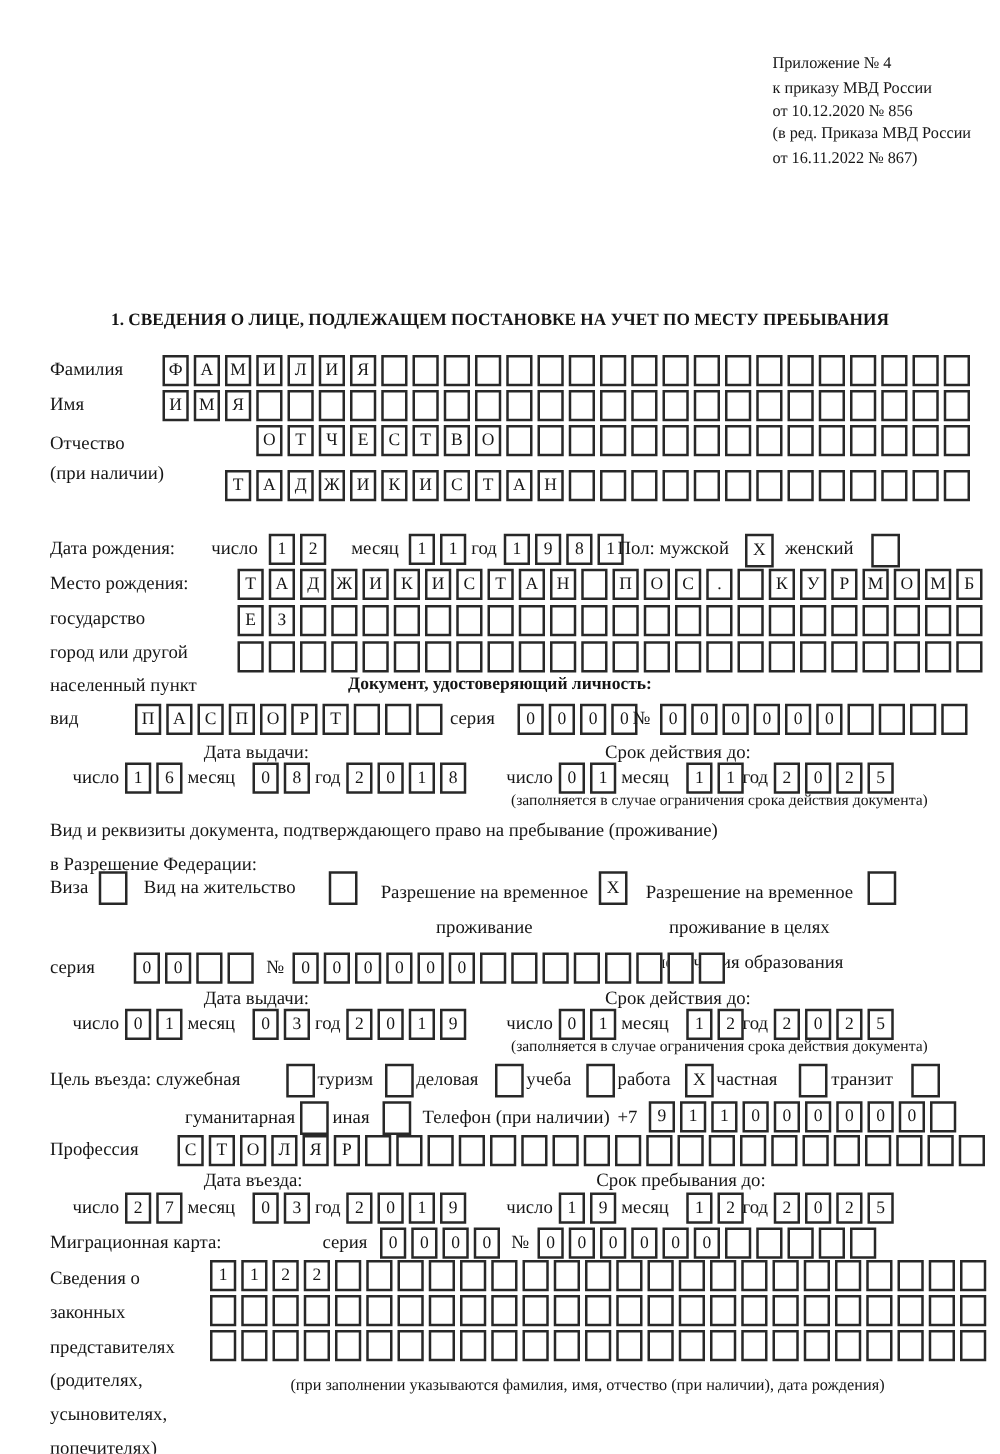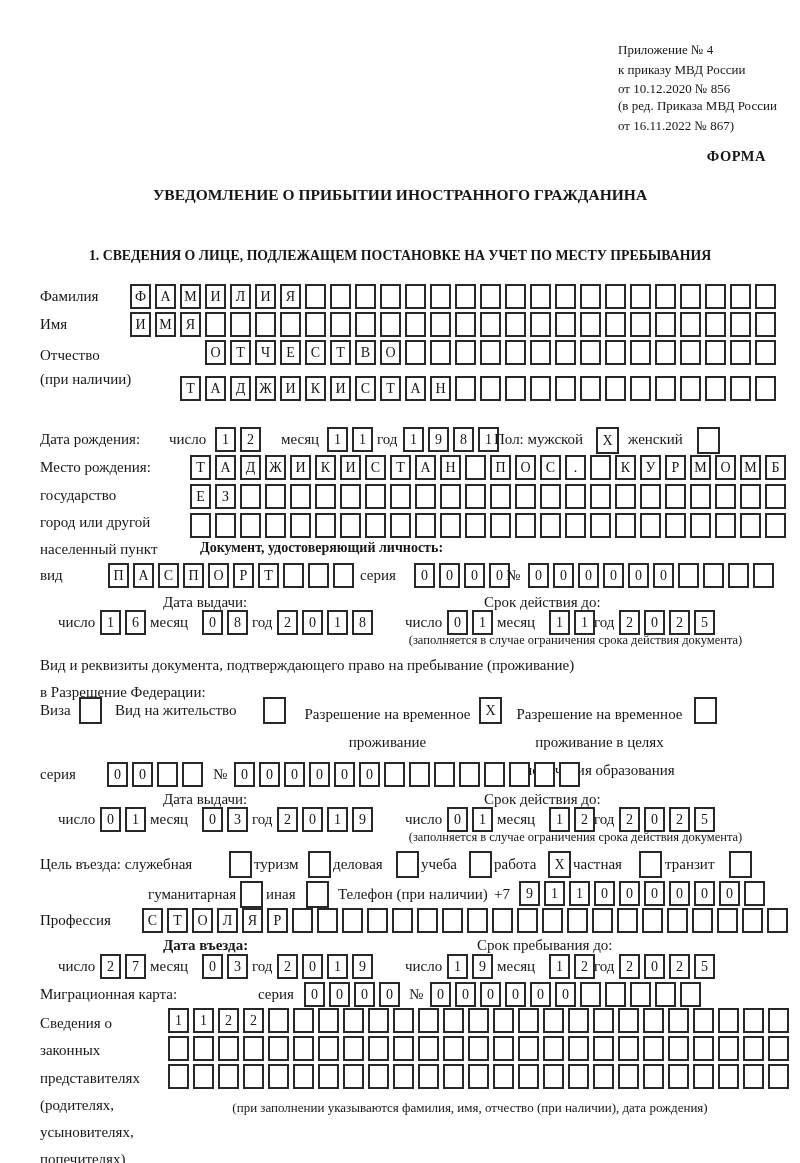--- a/index.html
+++ b/index.html
@@ -41,21 +41,21 @@
   .p-sex-f{left:628px;top:430px;}     .c-sex-f{left:697px;top:427px;}
 
   .p-mesto{left:40px;top:458px;}
   .p-gos{left:40px;top:486px;}
   .p-gorod{left:40px;top:513px;}
   .p-nasel{left:40px;top:540px;}
   .c-mp1{left:190px;top:455px;}
   .c-mp2{left:190px;top:484px;}
   .c-mp3{left:190px;top:513px;}
 
-  .hd-doc{left:200px;top:540px;width:400px;text-align:left;font-size:14px;}
+  .hd-doc{left:200px;top:540px;width:400px;text-align:center;font-size:14px;}
 
   .p-vid{left:40px;top:566px;}       .c-vid{left:108px;top:563px;}
   .p-ser1{left:360px;top:566px;}     .c-ser1{left:414px;top:563px;}
   .p-num1{left:506px;top:566px;}     .c-num1{left:528px;top:563px;}
 
   .p-dv1{left:163px;top:593px;}      .p-sd1{left:484px;top:593px;}
   .p-d1a{left:58px;top:613px;}  .c-d1a{left:100px;top:610px;}
   .p-d1b{left:150px;top:613px;} .c-d1b{left:202px;top:610px;}
   .p-d1c{left:252px;top:613px;} .c-d1c{left:277px;top:610px;}
   .p-d1d{left:405px;top:613px;} .c-d1d{left:447px;top:610px;}
@@ -93,21 +93,21 @@
   .p-cha{left:573px;top:855px;}    .c-cel6{left:639px;top:851px;}
   .p-tra{left:665px;top:855px;}    .c-cel7{left:729px;top:851px;}
 
   .p-gum{left:148px;top:885px;}    .c-gum{left:240px;top:881px;}
   .p-ina{left:266px;top:885px;}    .c-ina{left:306px;top:881px;}
   .p-tel{left:338px;top:885px;}
   .p-plus7{left:494px;top:885px;}  .c-tel{left:519px;top:881px;}
 
   .p-prof{left:40px;top:911px;}    .c-prof{left:142px;top:908px;}
 
-  .p-dv3{left:163px;top:936px;font-weight:bold;}    .p-sp3{left:477px;top:936px;}
+  .p-dv3{left:163px;top:936px;}    .p-sp3{left:477px;top:936px;}
   .p-d3a{left:58px;top:957px;}  .c-d3a{left:100px;top:954px;}
   .p-d3b{left:150px;top:957px;} .c-d3b{left:202px;top:954px;}
   .p-d3c{left:252px;top:957px;} .c-d3c{left:277px;top:954px;}
   .p-d3d{left:405px;top:957px;} .c-d3d{left:447px;top:954px;}
   .p-d3e{left:497px;top:957px;} .c-d3e{left:549px;top:954px;}
   .p-d3f{left:594px;top:957px;} .c-d3f{left:619px;top:954px;}
 
   .p-migr{left:40px;top:985px;}
   .p-ser3{left:258px;top:985px;}  .c-ser3{left:304px;top:982px;}
   .p-num3{left:409px;top:985px;}  .c-num3{left:430px;top:982px;}
@@ -121,23 +121,21 @@
 </head>
 <body>
 
 <div class="page">
 
   <div class="seg hdr-appendix">Приложение № 4
 к приказу МВД России
 от 10.12.2020 № 856</div>
   <div class="seg hdr-revision">(в ред. Приказа МВД России
 от 16.11.2022 № 867)</div>
-  <div class="seg bold hdr-forma">ФОРМА</div>
-
-  <div class="seg bold title1">УВЕДОМЛЕНИЕ О ПРИБЫТИИ ИНОСТРАННОГО ГРАЖДАНИНА</div>
+
   <div class="seg bold sec1">1. СВЕДЕНИЯ О ЛИЦЕ, ПОДЛЕЖАЩЕМ ПОСТАНОВКЕ НА УЧЕТ ПО МЕСТУ ПРЕБЫВАНИЯ</div>
 
   <div class="seg p-fam">Фамилия</div>
   <div class="cells c-fam">
       <span class="cell">Ф</span>
       <span class="cell">А</span>
       <span class="cell">М</span>
       <span class="cell">И</span>
       <span class="cell">Л</span>
       <span class="cell">И</span>

